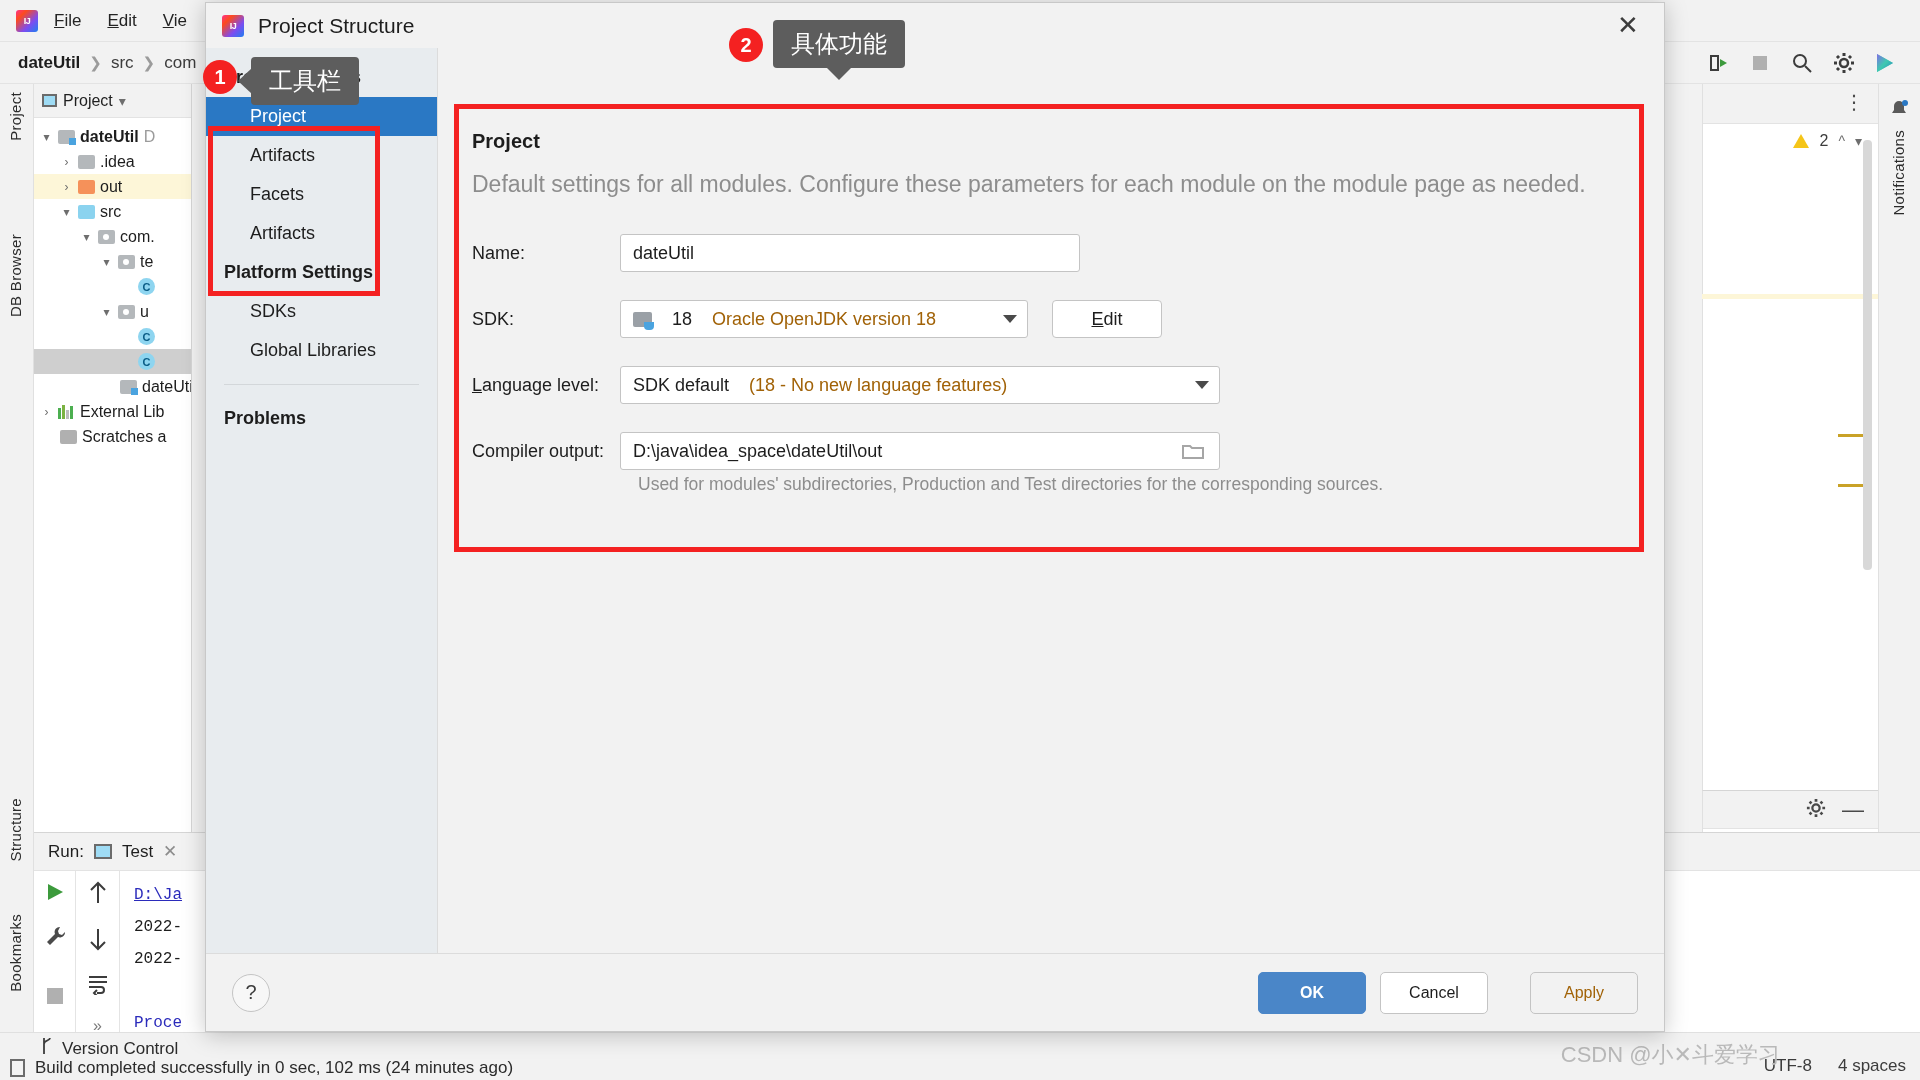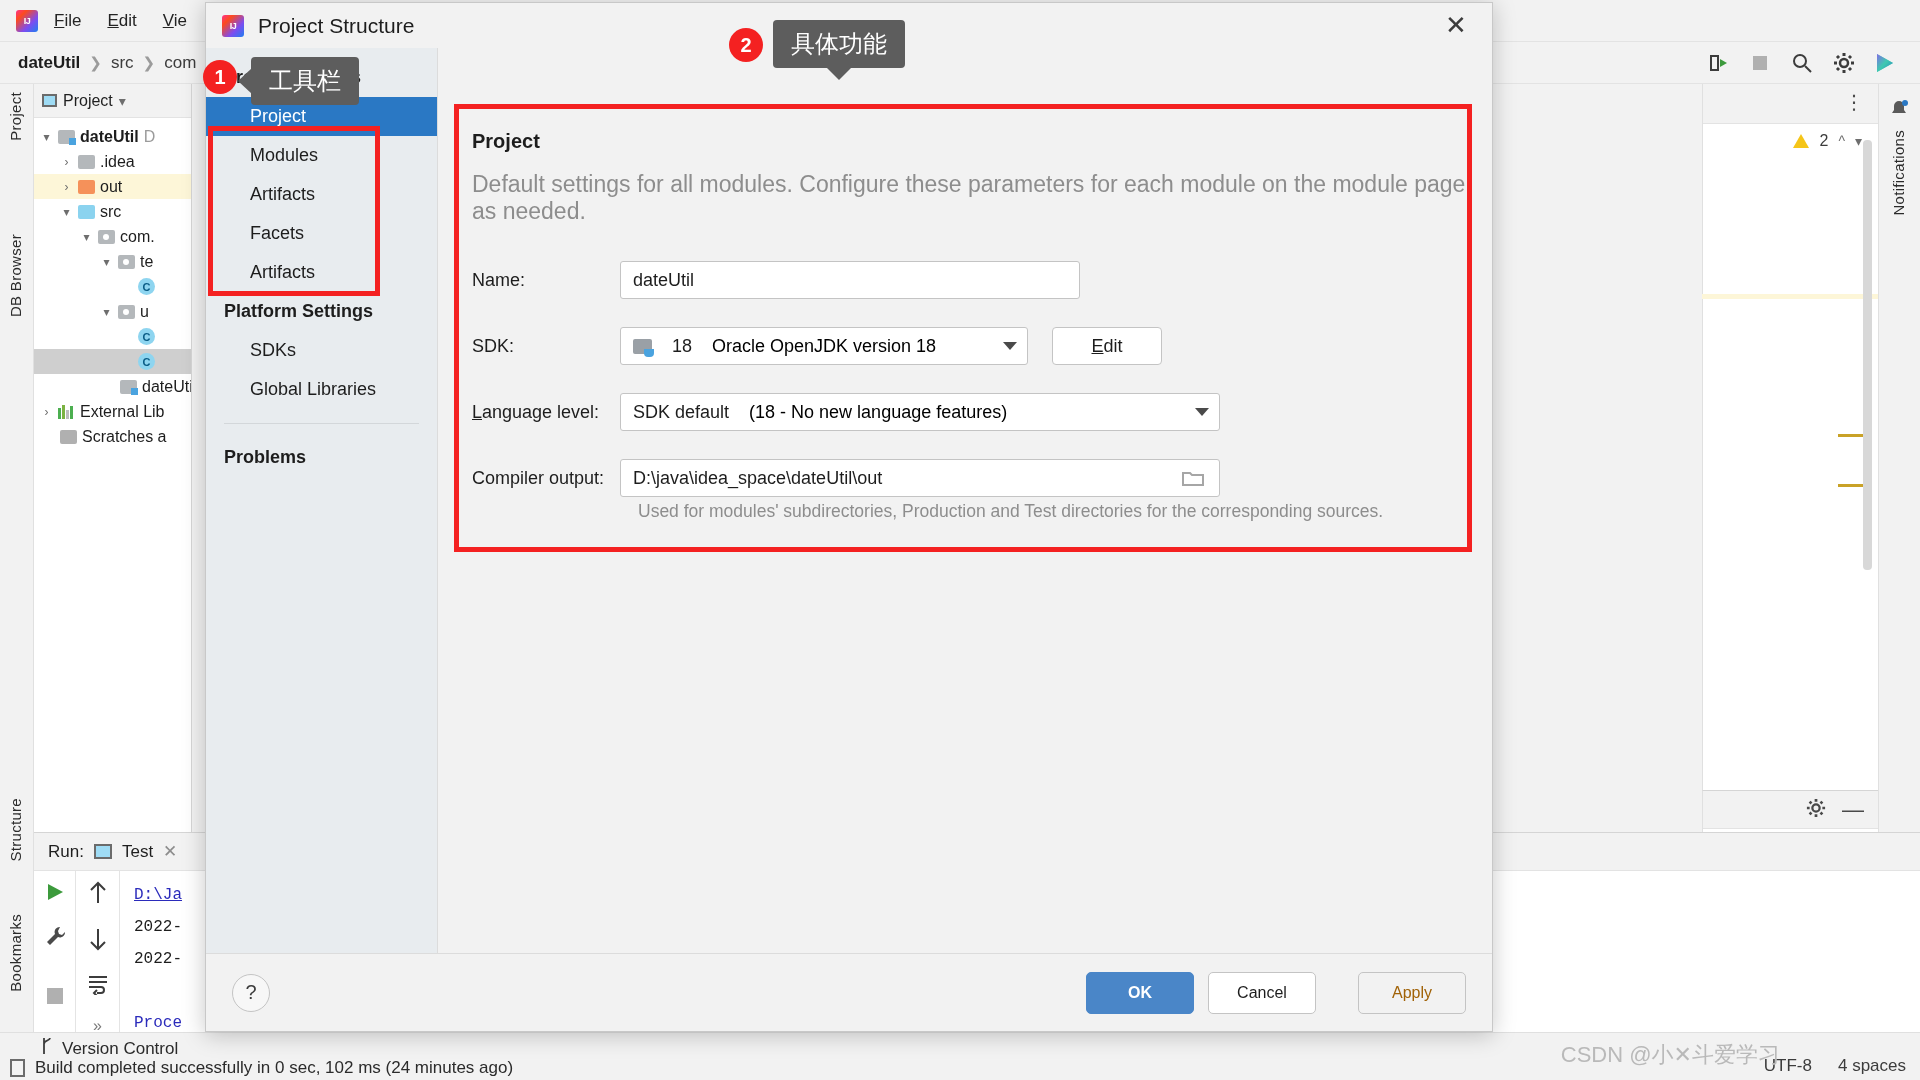--- a/index.html
+++ b/index.html
@@ -166,21 +166,21 @@
   .build-row { position:absolute; left:10px; bottom:2px; display:flex; align-items:center; gap:10px; font-size:17px; color:#2b2b2b;}
   .doc-ico { width:15px;height:18px;border:2px solid #6b6b6b; }
   .status-right { position:absolute; right:14px; bottom:4px; display:flex; gap:26px; font-size:17px; color:#3c3c3c; }
   .watermark {
     position:absolute; right:140px; bottom:10px; font-size:22px; color:#b9b9b9;
     font-family:"Liberation Sans", sans-serif; white-space: nowrap;
   }
 
   
   .dialog {
-    position: absolute; left: 205px; top: 2px; width: 1288px; height: 1030px;
+    position: absolute; left: 205px; top: 2px; width: 1460px; height: 1030px;
     background: #f2f2f2; border: 1px solid #c8c8c8;
     box-shadow: 0 3px 22px rgba(0,0,0,0.22);
     display: flex; flex-direction: column;
   }
   .dlg-title {
     height: 45px; background: #f2f2f2; display: flex; align-items: center;
     padding-left: 16px; flex: none; position: relative;
   }
   .dlg-title .ij-logo { margin-left: 0; }
   .dlg-title-text { font-size: 21px; color: #1d1d1d; margin-left: 14px; }
@@ -220,21 +220,21 @@
     height: 38px; background: #fff; border: 1px solid #c4c4c4;
     border-radius: 3px; display: flex; align-items: center;
     padding: 0 12px; font-size: 18px; color: #1d1d1d;
   }
   .fcombo {
     height: 38px; background: #fff; border: 1px solid #c4c4c4; border-radius: 3px;
     display: flex; align-items: center; padding: 0 10px 0 12px;
     font-size: 18px; color: #1d1d1d; gap: 8px;
   }
   .fcombo .grow { flex: 1; display: flex; align-items: center; gap: 20px; }
-  .muted2 { color: #000000; }
+  .muted2 { color: #a16207; }
   .caret { width:0;height:0;border-left:7px solid transparent;border-right:7px solid transparent;border-top:8px solid #4a4a4a; }
   .sdk-ico { width:19px;height:15px;background:#9aa0a6;border-radius:2px;position:relative; flex:none;}
   .sdk-ico::after{content:"";position:absolute;right:-2px;bottom:-3px;width:10px;height:8px;border-radius:0 0 4px 4px;background:#4aa3df;}
   .btn-edit {
     height: 38px; min-width: 110px; background: #fff; border: 1px solid #c4c4c4;
     border-radius: 4px; display:flex; align-items:center; justify-content:center;
     font-size: 18px; color:#1d1d1d; margin-left: 24px;
   }
   .btn-edit u { text-decoration: underline; }
   .folder-btn {
@@ -543,21 +543,20 @@
       <div class="ij-logo"></div>
       <div class="dlg-title-text">Project Structure</div>
       <div class="dlg-close">✕</div>
     </div>
 
     <div class="dlg-body">
 
       <div class="dlg-side">
         <div class="side-group">Project Settings</div>
         <div class="side-item selected">Project</div>
-        <div class="side-item">Modules</div>
         <div class="side-item">Artifacts</div>
         <div class="side-item">Facets</div>
         <div class="side-item">Artifacts</div>
         <div class="side-group">Platform Settings</div>
         <div class="side-item">SDKs</div>
         <div class="side-item">Global Libraries</div>
         <div class="side-sep"></div>
         <div class="side-group" style="padding-left:18px">Problems</div>
       </div>
 

